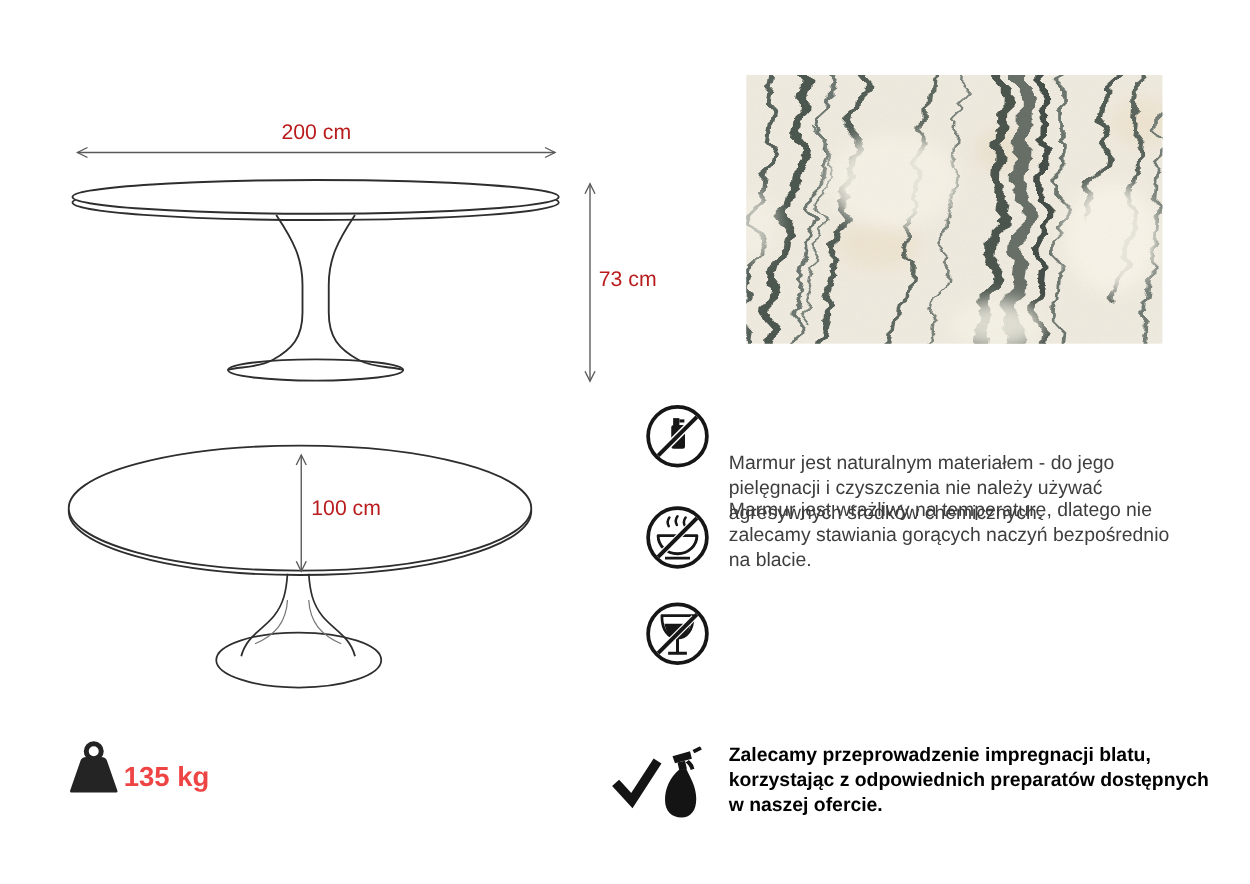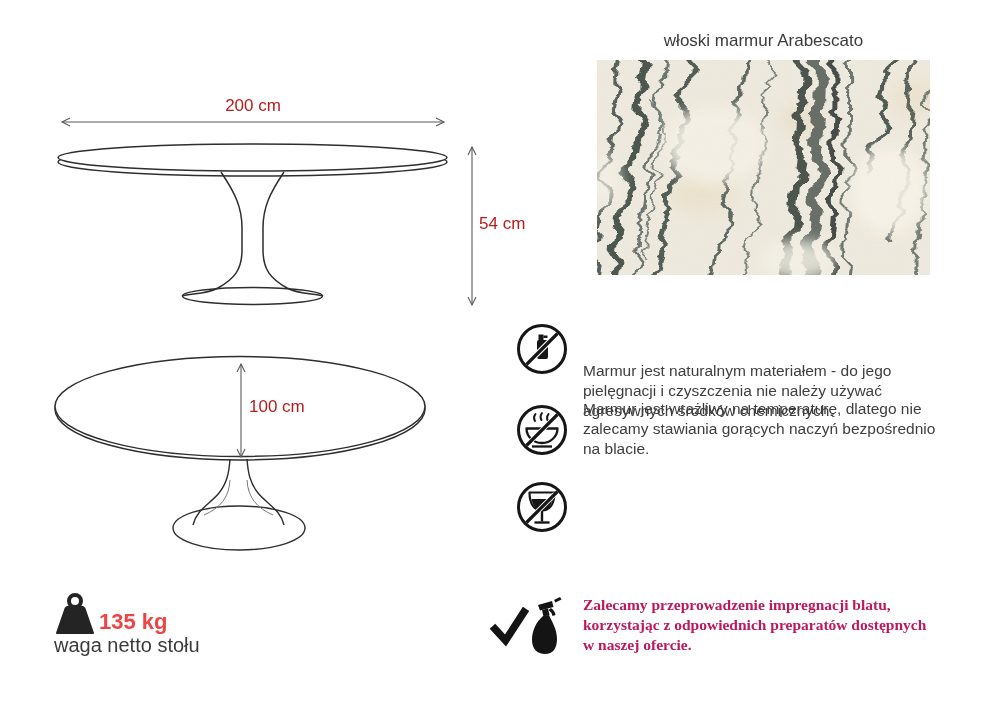--- a/index.html
+++ b/index.html
@@ -11,21 +11,21 @@
   svg{display:block;}
   .dim-label{font-size:17px;color:#b91c1c;white-space:nowrap;}
   .title{
     left:597px;top:31px;width:333px;text-align:center;
     font-size:17px;color:#3b3b3b;
   }
   .care-text{
     left:583px;width:418px;font-size:15.5px;line-height:20px;color:#3e3e3e;
     white-space:pre-line;
   }
-  .care-text.strong{font-weight:700;color:#be185d;font-family:Liberation Serif, serif;}
+  .care-text.strong{font-weight:700;color:#000000;}
   .weight-value{left:99px;top:609px;font-size:22px;font-weight:700;color:#ef4444;}
   .weight-caption{left:54px;top:634px;font-size:20px;color:#3b3b3b;}
 </style>
 </head>
 <body>
 
 <div class="page">
 
   <svg class="abs" style="left:40px;top:93px;" width="460" height="230" viewBox="0 0 460 230">
 
@@ -46,21 +46,21 @@
       <ellipse cx="212.5" cy="203" rx="70" ry="8.5"></ellipse>
     </g>
 
     <g stroke="#5a5a5a" stroke-width="1.1" fill="none">
       <line x1="432" y1="54" x2="432" y2="212"></line>
       <polyline points="428,62 432,54 436,62"></polyline>
       <polyline points="428,204 432,212 436,204"></polyline>
     </g>
   </svg>
   <div class="abs dim-label" style="left:193px;top:96px;width:120px;text-align:center;">200 cm</div>
-  <div class="abs dim-label" style="left:479px;top:214px;">54 cm</div>
+  <div class="abs dim-label" style="left:479px;top:214px;">73 cm</div>
 
   <svg class="abs" style="left:40px;top:350px;" width="450" height="212" viewBox="0 0 450 212">
     <g stroke="#2e2e2e" stroke-width="1.5">
       <ellipse cx="200" cy="59" rx="185" ry="51" fill="#ffffff"></ellipse>
       <ellipse cx="200" cy="56.5" rx="185" ry="50" fill="#ffffff"></ellipse>
     </g>
 
     <g stroke="#5a5a5a" stroke-width="1.1" fill="none">
       <line x1="201" y1="14" x2="201" y2="107"></line>
       <polyline points="197,22 201,14 205,22"></polyline>
@@ -77,23 +77,21 @@
       <path d="M207,130 C208,148 217,158 233,165"></path>
     </g>
   </svg>
   <div class="abs dim-label" style="left:249px;top:397px;">100 cm</div>
 
   <svg class="abs" style="left:54px;top:592px;" width="44" height="44" viewBox="0 0 44 44">
     <circle cx="21" cy="9" r="6" fill="none" stroke="#242424" stroke-width="4"></circle>
     <path d="M3,41 L11.5,16.5 Q12.5,14.5 15,14.5 L27,14.5 Q29.5,14.5 30.5,16.5 L39,41 Z" fill="#242424" stroke="#242424" stroke-width="2" stroke-linejoin="round"></path>
   </svg>
   <div class="abs weight-value">135 kg</div>
-  <div class="abs weight-caption">waga netto stołu</div>
 
-  <div class="abs title">włoski marmur Arabescato</div>
 
   <svg class="abs" style="left:597px;top:60px;" width="333" height="215" viewBox="0 0 333 215" preserveAspectRatio="none">
     <defs>
       <filter id="m-disp" x="-25%" y="-25%" width="150%" height="150%">
         <feTurbulence type="fractalNoise" baseFrequency="0.012 0.04" numOctaves="4" seed="11" result="n"></feTurbulence>
         <feDisplacementMap in="SourceGraphic" in2="n" scale="30" xChannelSelector="R" yChannelSelector="G"></feDisplacementMap>
       </filter>
       <filter id="m-blur">
           <feGaussianBlur stdDeviation="7"></feGaussianBlur>
         </filter>

